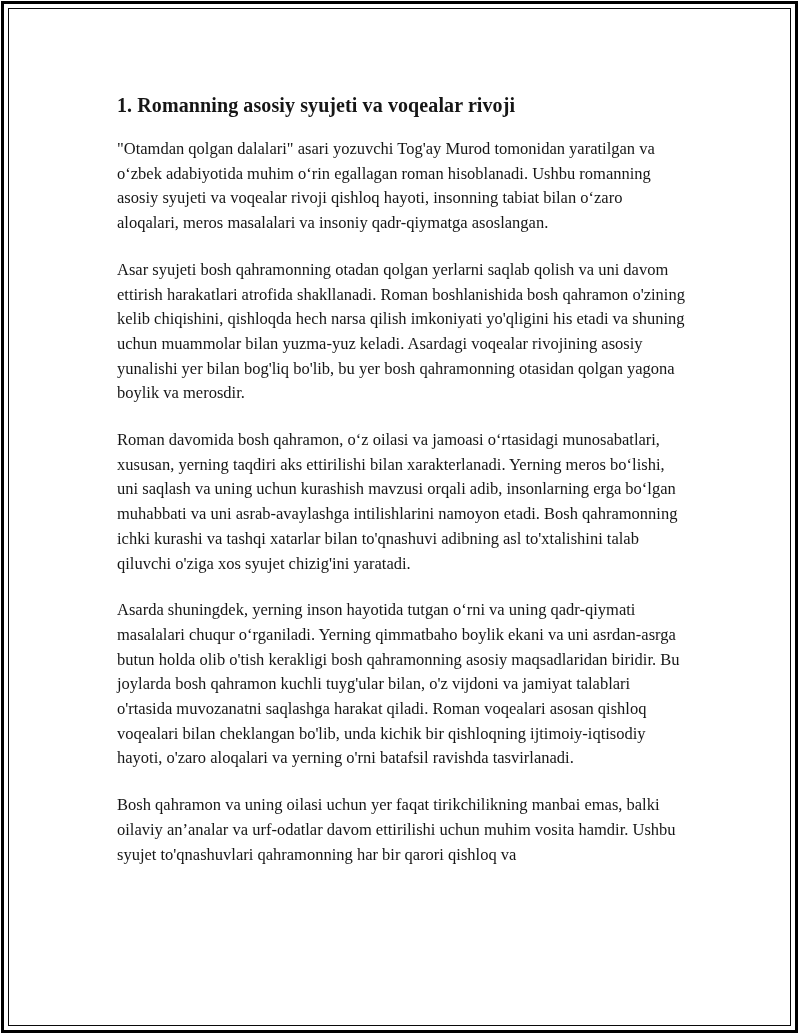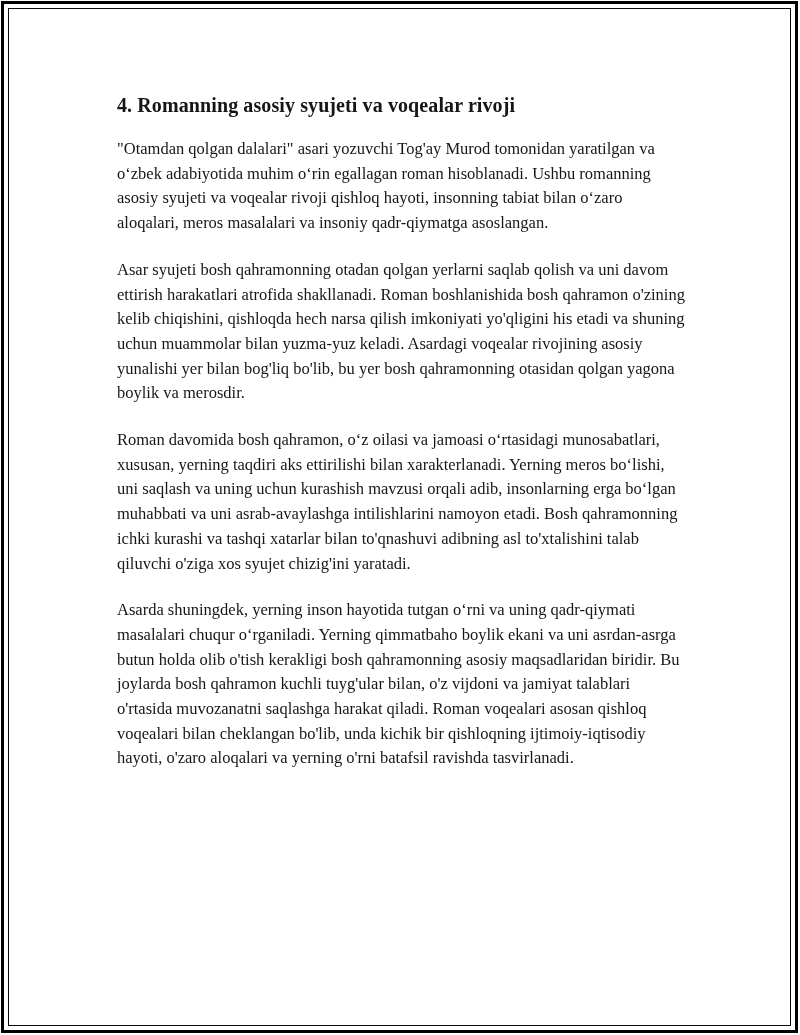--- a/index.html
+++ b/index.html
@@ -49,24 +49,25 @@
   }
 </style>
 </head>
 <body>
 
 <div class="page">
   <div class="frame-outer"></div>
   <div class="frame-inner"></div>
 
   <div class="content">
-    <h1 class="doc-heading">4. Romanning asosiy syujeti va voqealar rivoji</h1>
+    <h1 class="doc-heading">1. Romanning asosiy syujeti va voqealar rivoji</h1>
 
     <p class="doc-paragraph">"Otamdan qolgan dalalari" asari yozuvchi Tog'ay Murod tomonidan yaratilgan va oʻzbek adabiyotida muhim oʻrin egallagan roman hisoblanadi. Ushbu romanning asosiy syujeti va voqealar rivoji qishloq hayoti, insonning tabiat bilan oʻzaro aloqalari, meros masalalari va insoniy qadr-qiymatga asoslangan.</p>
 
     <p class="doc-paragraph">Asar syujeti bosh qahramonning otadan qolgan yerlarni saqlab qolish va uni davom ettirish harakatlari atrofida shakllanadi. Roman boshlanishida bosh qahramon o'zining kelib chiqishini, qishloqda hech narsa qilish imkoniyati yo'qligini his etadi va shuning uchun muammolar bilan yuzma-yuz keladi. Asardagi voqealar rivojining asosiy yunalishi yer bilan bog'liq bo'lib, bu yer bosh qahramonning otasidan qolgan yagona boylik va merosdir.</p>
 
     <p class="doc-paragraph">Roman davomida bosh qahramon, oʻz oilasi va jamoasi oʻrtasidagi munosabatlari, xususan, yerning taqdiri aks ettirilishi bilan xarakterlanadi. Yerning meros boʻlishi, uni saqlash va uning uchun kurashish mavzusi orqali adib, insonlarning erga boʻlgan muhabbati va uni asrab-avaylashga intilishlarini namoyon etadi. Bosh qahramonning ichki kurashi va tashqi xatarlar bilan to'qnashuvi adibning asl to'xtalishini talab qiluvchi o'ziga xos syujet chizig'ini yaratadi.</p>
 
     <p class="doc-paragraph">Asarda shuningdek, yerning inson hayotida tutgan oʻrni va uning qadr-qiymati masalalari chuqur oʻrganiladi. Yerning qimmatbaho boylik ekani va uni asrdan-asrga butun holda olib o'tish kerakligi bosh qahramonning asosiy maqsadlaridan biridir. Bu joylarda bosh qahramon kuchli tuyg'ular bilan, o'z vijdoni va jamiyat talablari o'rtasida muvozanatni saqlashga harakat qiladi. Roman voqealari asosan qishloq voqealari bilan cheklangan bo'lib, unda kichik bir qishloqning ijtimoiy-iqtisodiy hayoti, o'zaro aloqalari va yerning o'rni batafsil ravishda tasvirlanadi.</p>
 
+    <p class="doc-paragraph">Bosh qahramon va uning oilasi uchun yer faqat tirikchilikning manbai emas, balki oilaviy an’analar va urf-odatlar davom ettirilishi uchun muhim vosita hamdir. Ushbu syujet to'qnashuvlari qahramonning har bir qarori qishloq va</p>
   </div>
 </div>
 
 </body></html>

